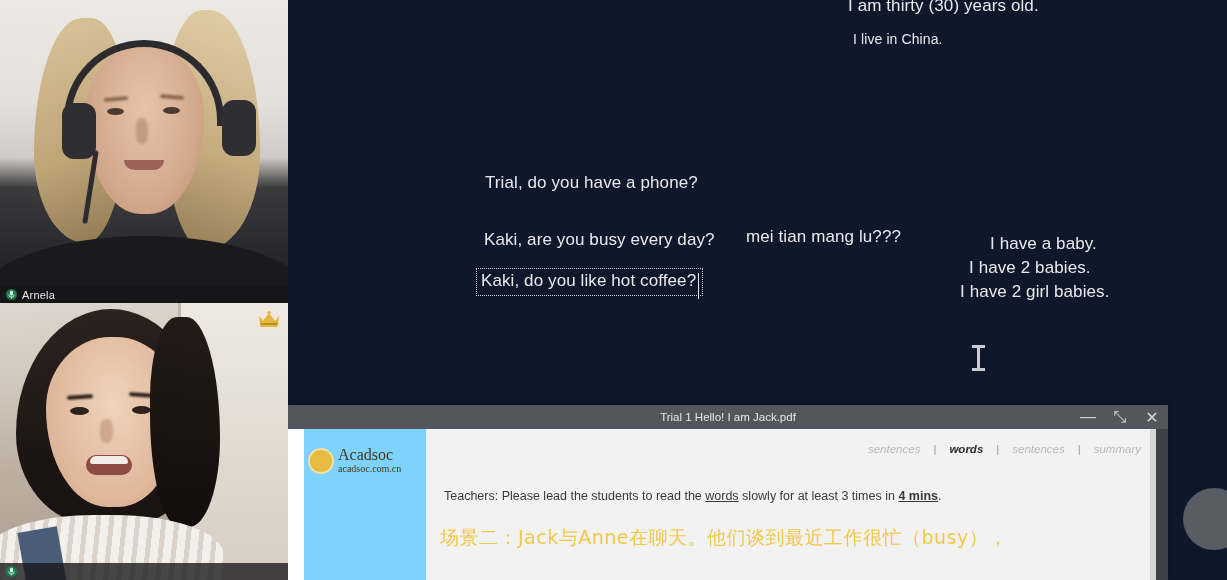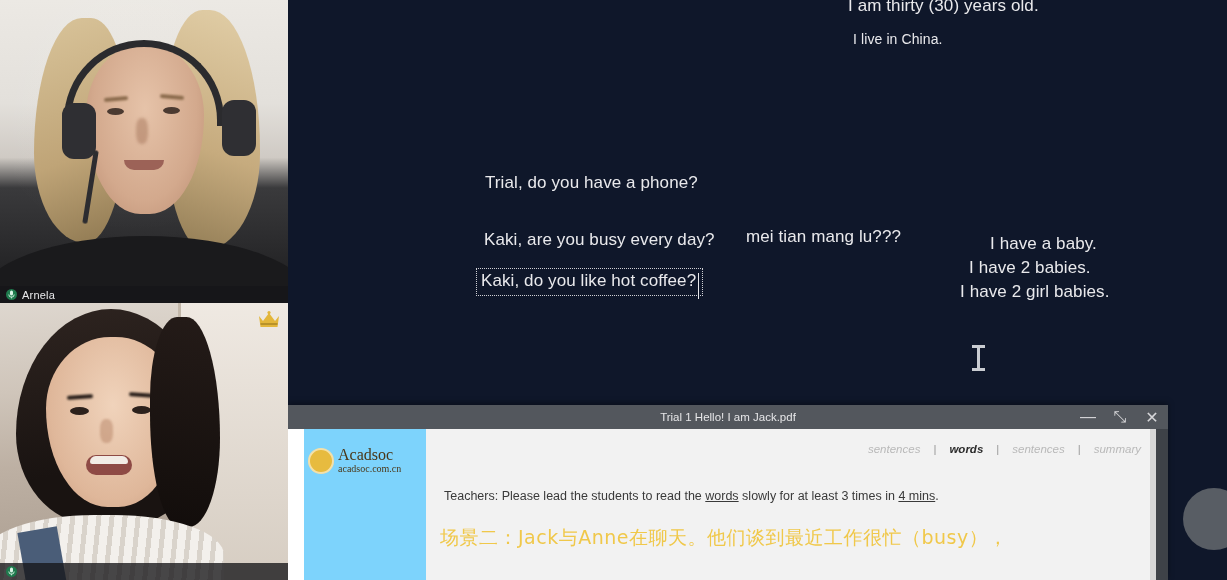--- a/index.html
+++ b/index.html
@@ -152,21 +152,21 @@
       color:#4a3718; margin-top:1px; }
   .pdf-page { flex:1; background:#f2f2f2; position:relative; }
   .pdf-tabs { position:absolute; right:14px; top:14px; display:flex;
       align-items:center; gap:0; font-size:11.5px; }
   .pdf-tab { padding:0 13px; color:#b9b9b9;font-style:italic; }
   .pdf-tab.active { color:#2b2b2b; font-weight:bold; }
   .tab-div { color:#9a9a9a; }
   .pdf-instr { position:absolute; left:18px; top:60px; font-size:12.5px;
       color:#3a3a3a; }
   .u { text-decoration:underline; }
-  .b { font-weight:normal; }
+  .b { font-weight:bold; }
   .pdf-cn { position:absolute; left:14px; top:94px;
       font-family:"DejaVu Sans", sans-serif; font-size:19px; color:#f0c84a;
       line-height:29px; letter-spacing:.5px; }
   .pdf-rightgap { position:absolute; right:0; top:0; width:12px; height:151px;
       background:#3e4248; }
   .pdf-scrollbar { position:absolute; right:12px; top:0; width:6px;
       height:151px; background:#d6d6d6; }
 </style>
 </head>
 <body>

